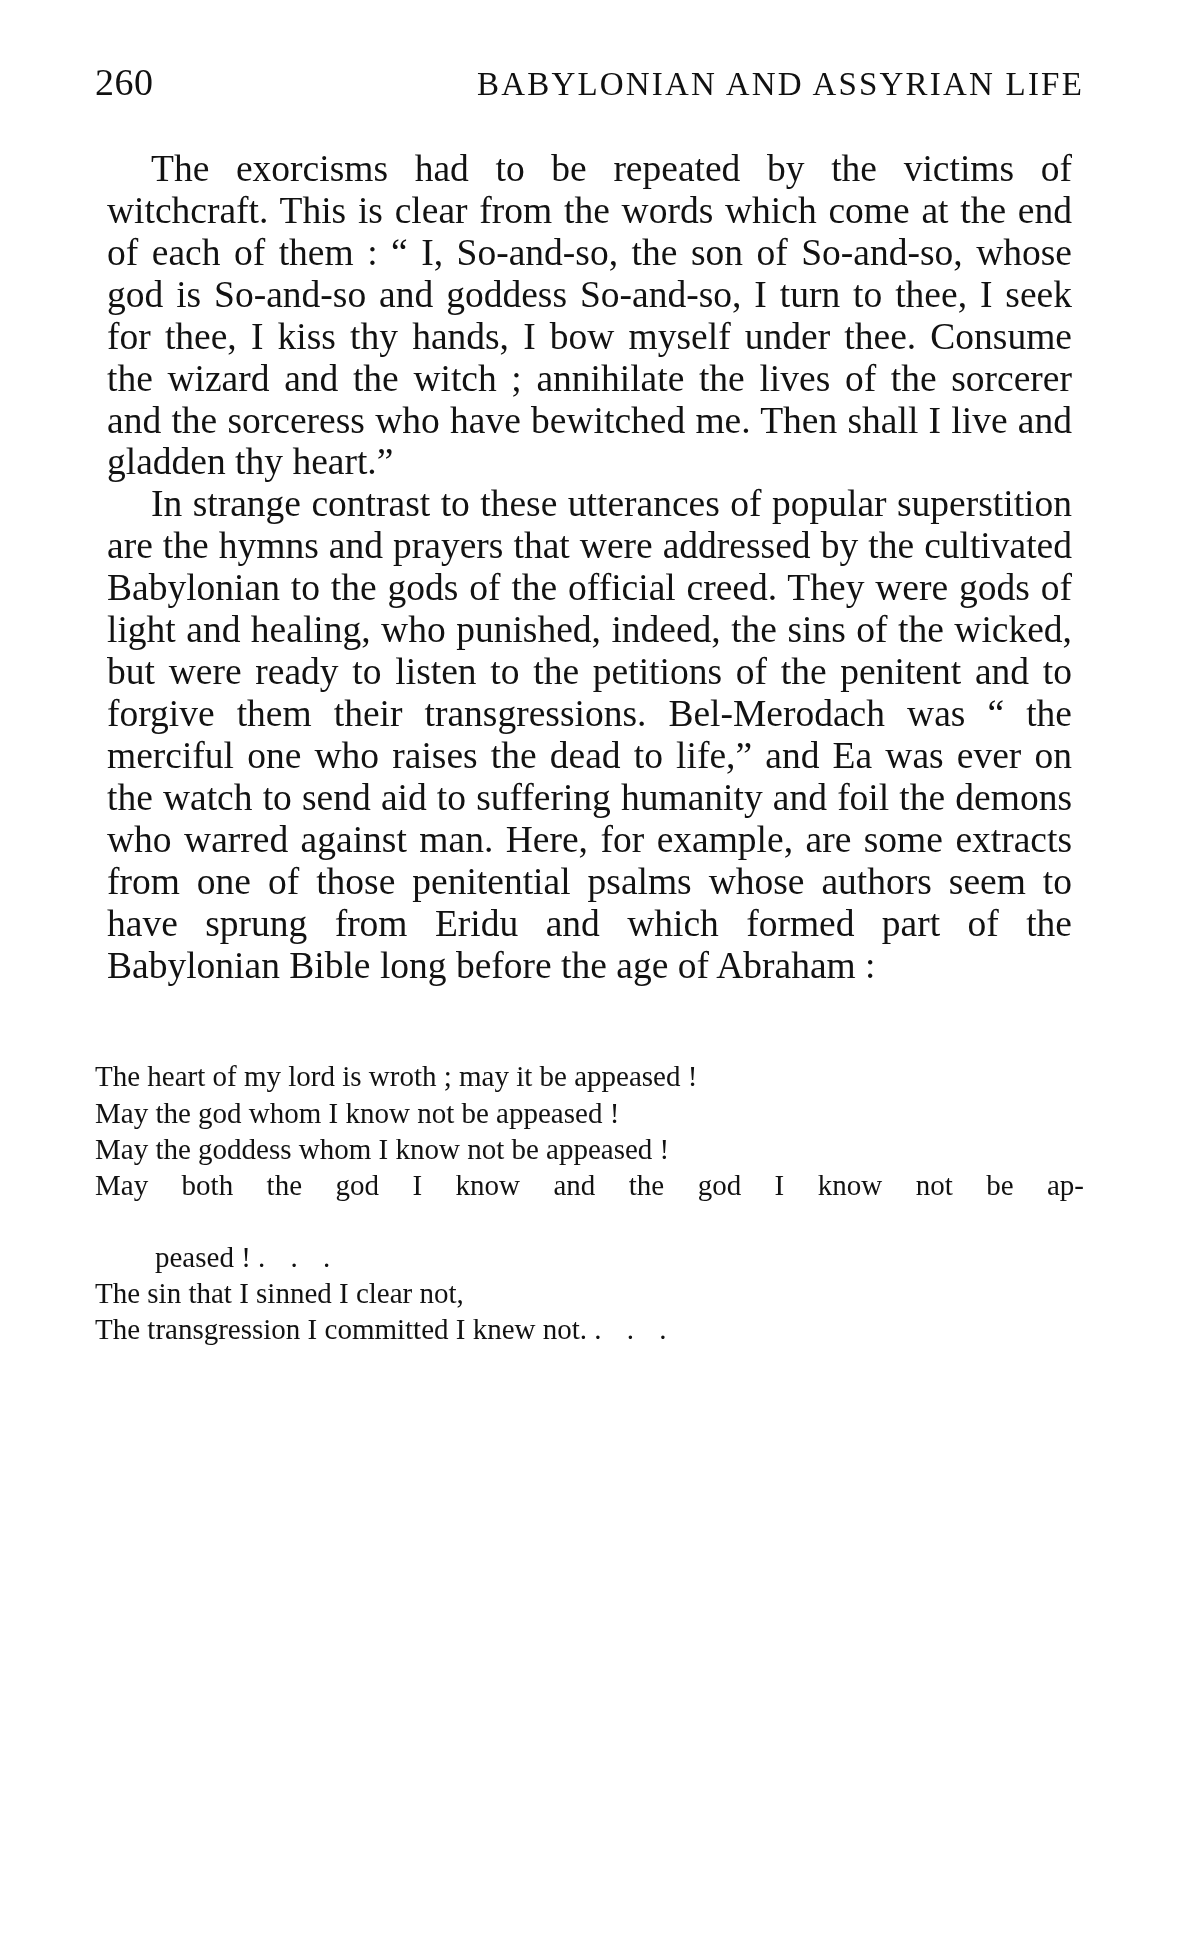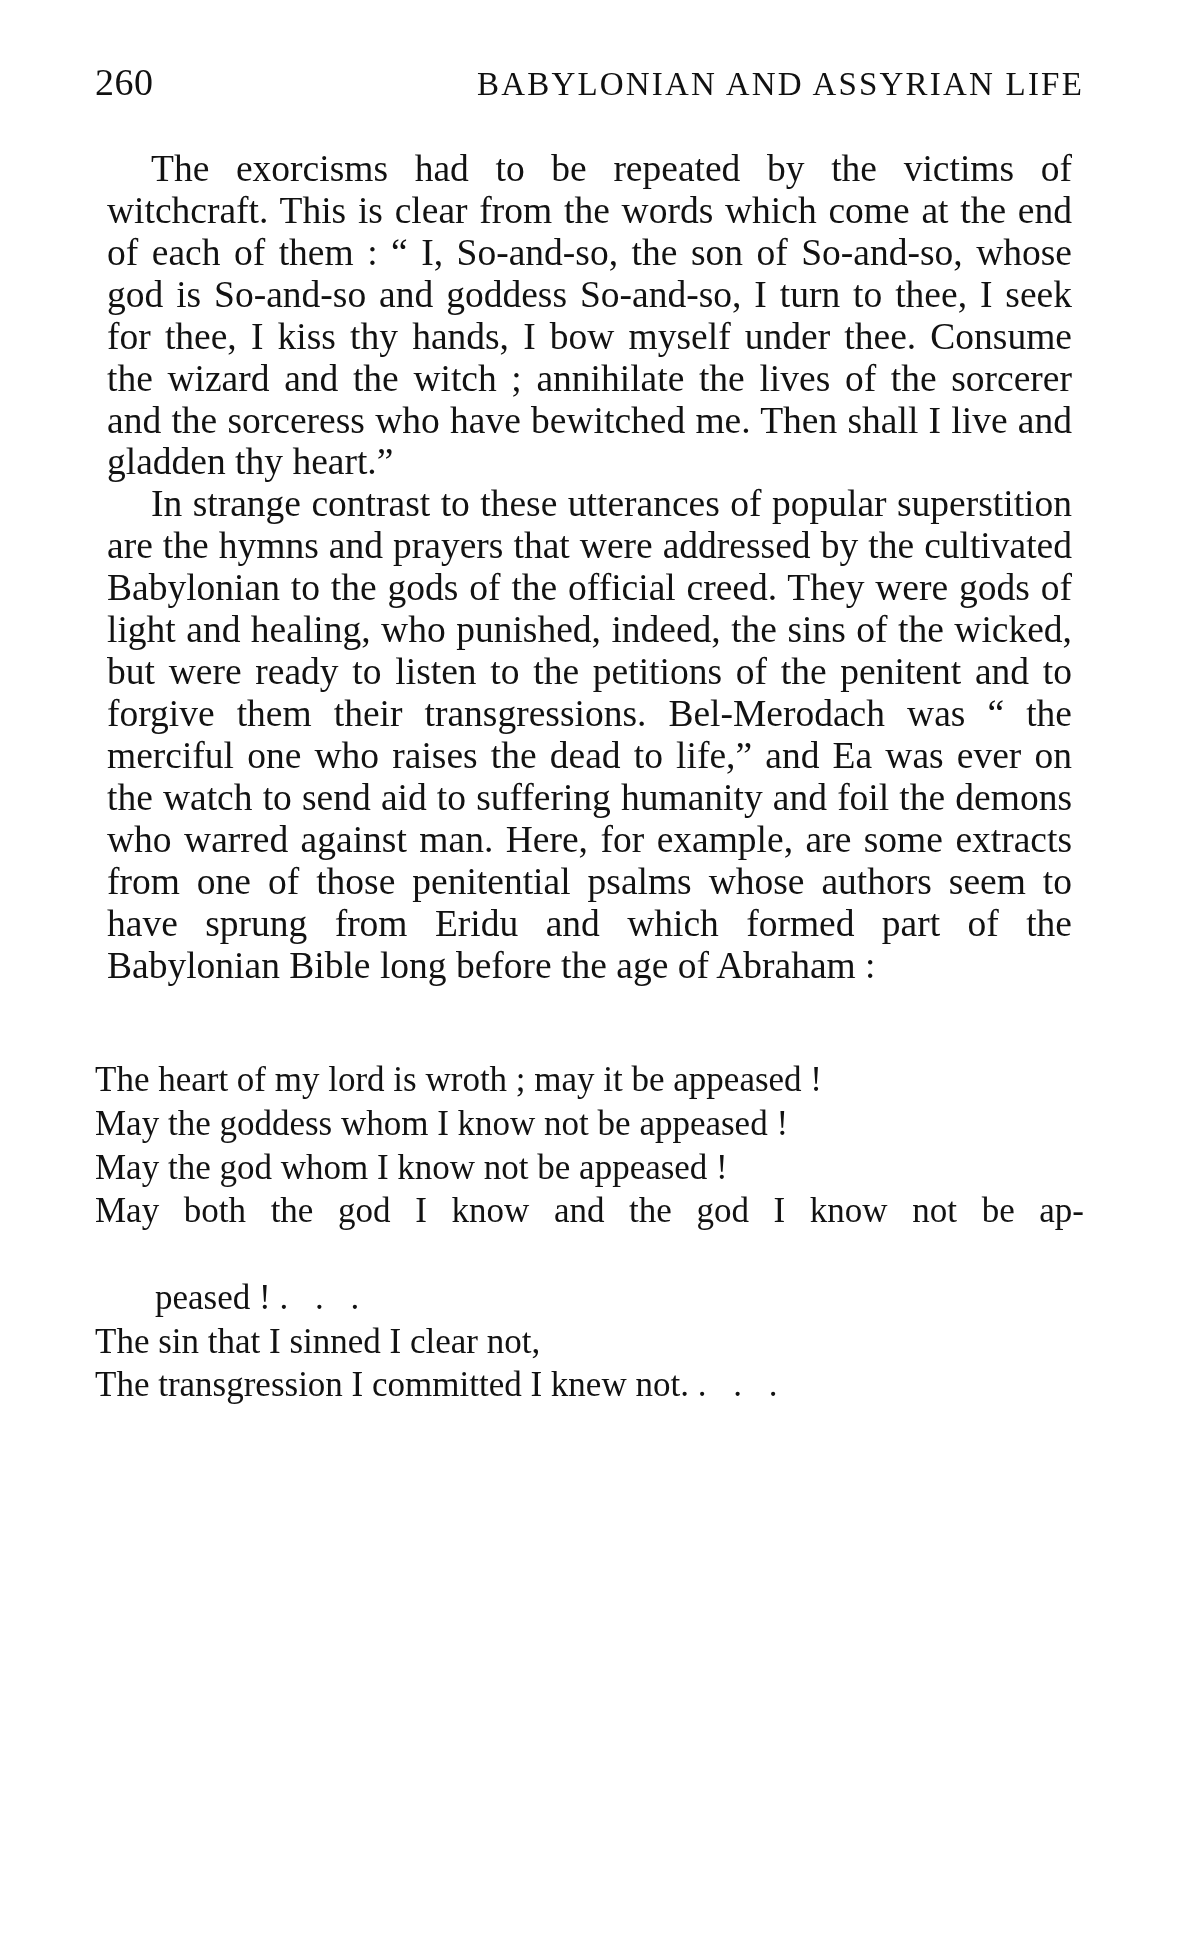--- a/index.html
+++ b/index.html
@@ -54,21 +54,21 @@
     line-height: 1.118;
     text-align: justify;
     text-justify: inter-word;
     text-indent: 44px;
     color: #121212;
     -webkit-hyphens: none;
     hyphens: none;
   }
   .quote {
     margin-top: 72px;
-    font-size: 35px;
+    font-size: 29px;
     line-height: 1.245;
     color: #121212;
   }
   .quote .qline {
     white-space: nowrap;
   }
   .quote .qline.justified {
     white-space: normal;
     text-align: justify;
     text-justify: inter-word;
@@ -96,22 +96,22 @@
     <div class="running-head">BABYLONIAN AND ASSYRIAN LIFE</div>
   </div>
 
   <div class="body-text">
     <p class="para">The exorcisms had to be repeated by the victims of witchcraft. This is clear from the words which come at the end of each of them : “ I, So-and-so, the son of So-and-so, whose god is So-and-so and goddess So-and-so, I turn to thee, I seek for thee, I kiss thy hands, I bow myself under thee. Consume the wizard and the witch ; annihilate the lives of the sorcerer and the sorceress who have bewitched me. Then shall I live and gladden thy heart.”</p>
     <p class="para">In strange contrast to these utterances of popular superstition are the hymns and prayers that were addressed by the cultivated Babylonian to the gods of the official creed. They were gods of light and healing, who punished, indeed, the sins of the wicked, but were ready to listen to the petitions of the penitent and to forgive them their transgressions. Bel-Merodach was “ the merciful one who raises the dead to life,” and Ea was ever on the watch to send aid to suffering humanity and foil the demons who warred against man. Here, for example, are some extracts from one of those penitential psalms whose authors seem to have sprung from Eridu and which formed part of the Babylonian Bible long before the age of Abraham :</p>
   </div>
 
   <div class="quote">
     <div class="qline">The heart of my lord is wroth ; may it be appeased !</div>
+    <div class="qline">May the god whom I know not be appeased !</div>
     <div class="qline">May the goddess whom I know not be appeased !</div>
-    <div class="qline">May the god whom I know not be appeased !</div>
     <div class="qline justified">May both the god I know and the god I know not be ap-</div>
     <div class="qcont">
       <span>peased !</span>
       <span class="dots">. . .</span>
     </div>
     <div class="qline">The sin that I sinned I clear not,</div>
     <div class="qline">
       <span>The transgression I committed I knew not.</span>
       <span class="dots">. . .</span>
     </div>

